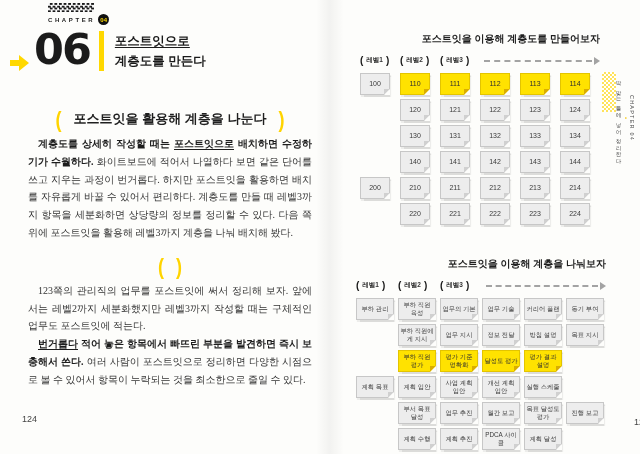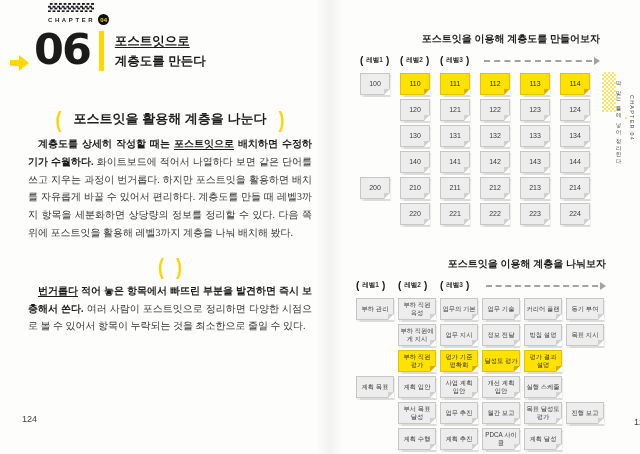--- a/index.html
+++ b/index.html
@@ -118,20 +118,21 @@
     </div>
     <div>
         <p class="body-p"><span class="b">계층도를 상세히 작성할 때는 </span><span class="b u">포스트잇으로</span><span class="b"> 배치하면 수정하기가 수월하다.</span><span> 화이트보드에 적어서 나열하다 보면 같은 단어를 쓰고 지우는 과정이 번거롭다. 하지만 포스트잇을 활용하면 배치를 자유롭게 바꿀 수 있어서 편리하다. 계층도를 만들 때 레벨3까지 항목을 세분화하면 상당량의 정보를 정리할 수 있다. 다음 쪽 위에 포스트잇을 활용해 레벨3까지 계층을 나눠 배치해 봤다.</span></p>
       </div>
 
     <div class="sec-heading sec2">
       <span class="paren-y">(</span>
       <span class="paren-y">)</span>
     </div>
     <div>
+        <p class="body-p"><span>123쪽의 관리직의 업무를 포스트잇에 써서 정리해 보자. 앞에서는 레벨2까지 세분화했지만 레벨3까지 작성할 때는 구체적인 업무도 포스트잇에 적는다.</span></p>
         <p class="body-p"><span class="b u">번거롭다</span><span class="b"> 적어 놓은 항목에서 빠뜨린 부분을 발견하면 즉시 보충해서 쓴다.</span><span> 여러 사람이 포스트잇으로 정리하면 다양한 시점으로 볼 수 있어서 항목이 누락되는 것을 최소한으로 줄일 수 있다.</span></p>
       </div>
   </div>
 
   <div class="pnum pnum-left">124</div>
 </div>
 
 <div class="page page-right">
 
   <div class="diagram1">

